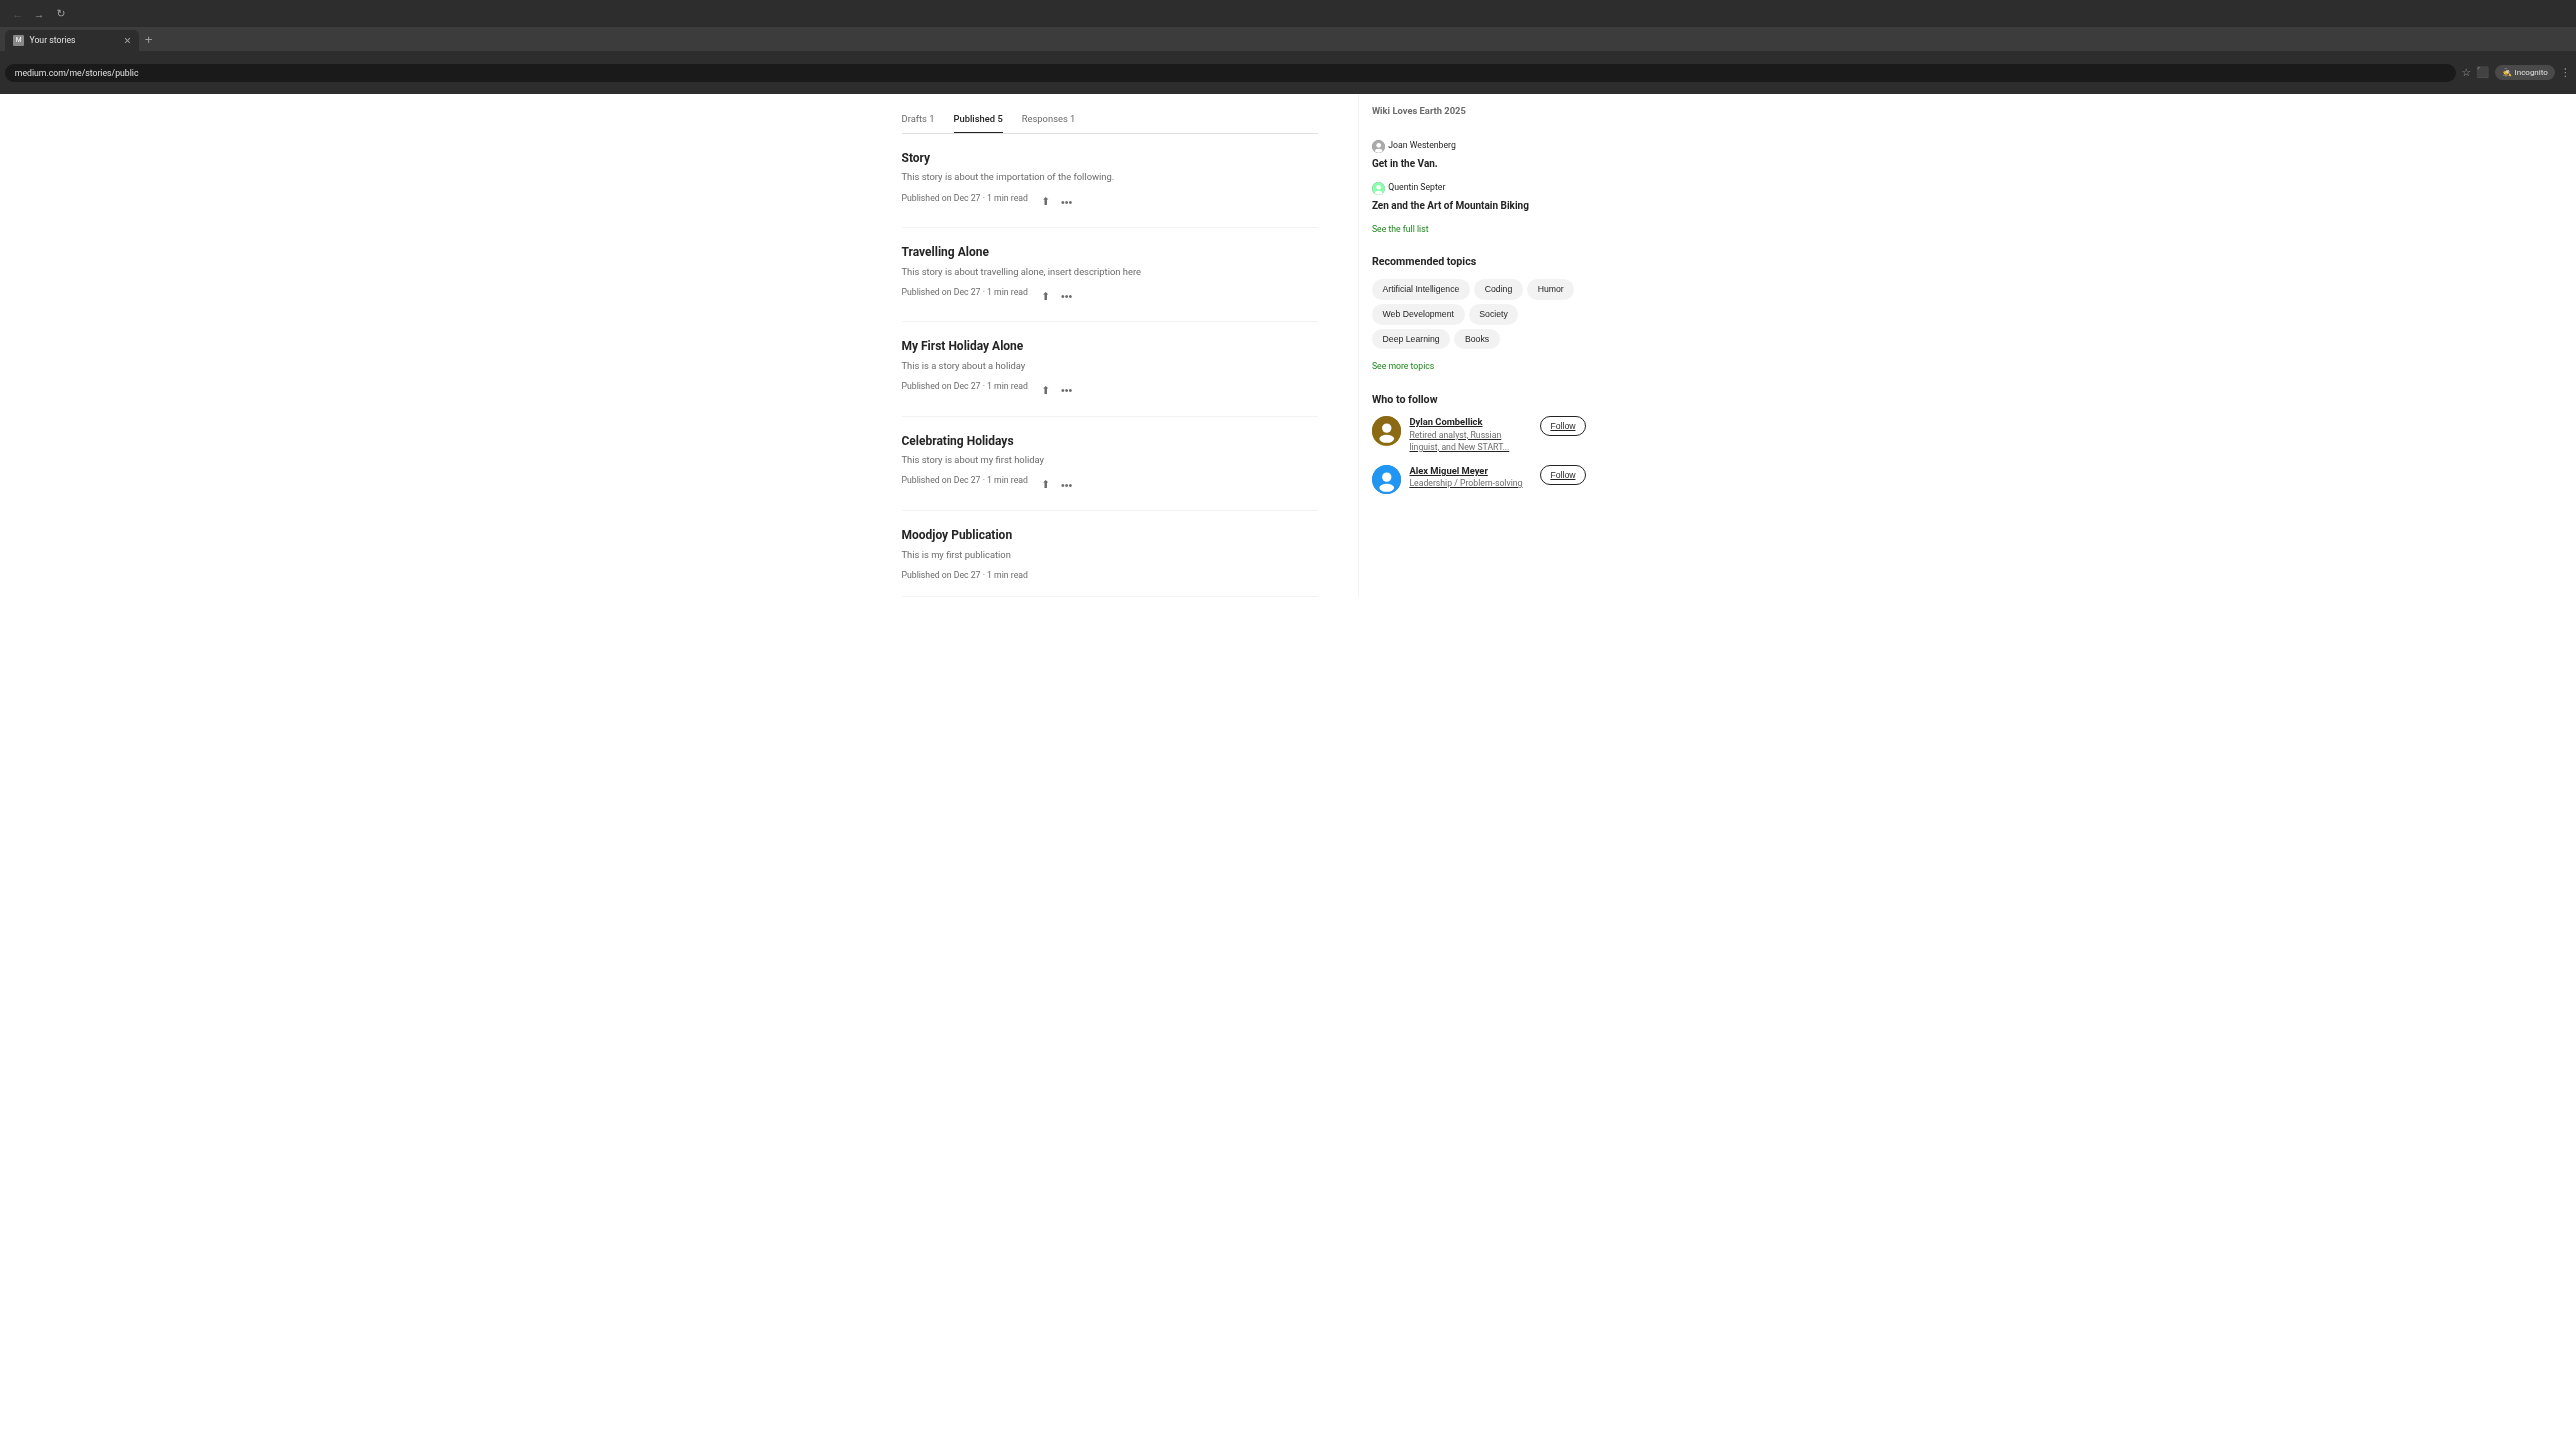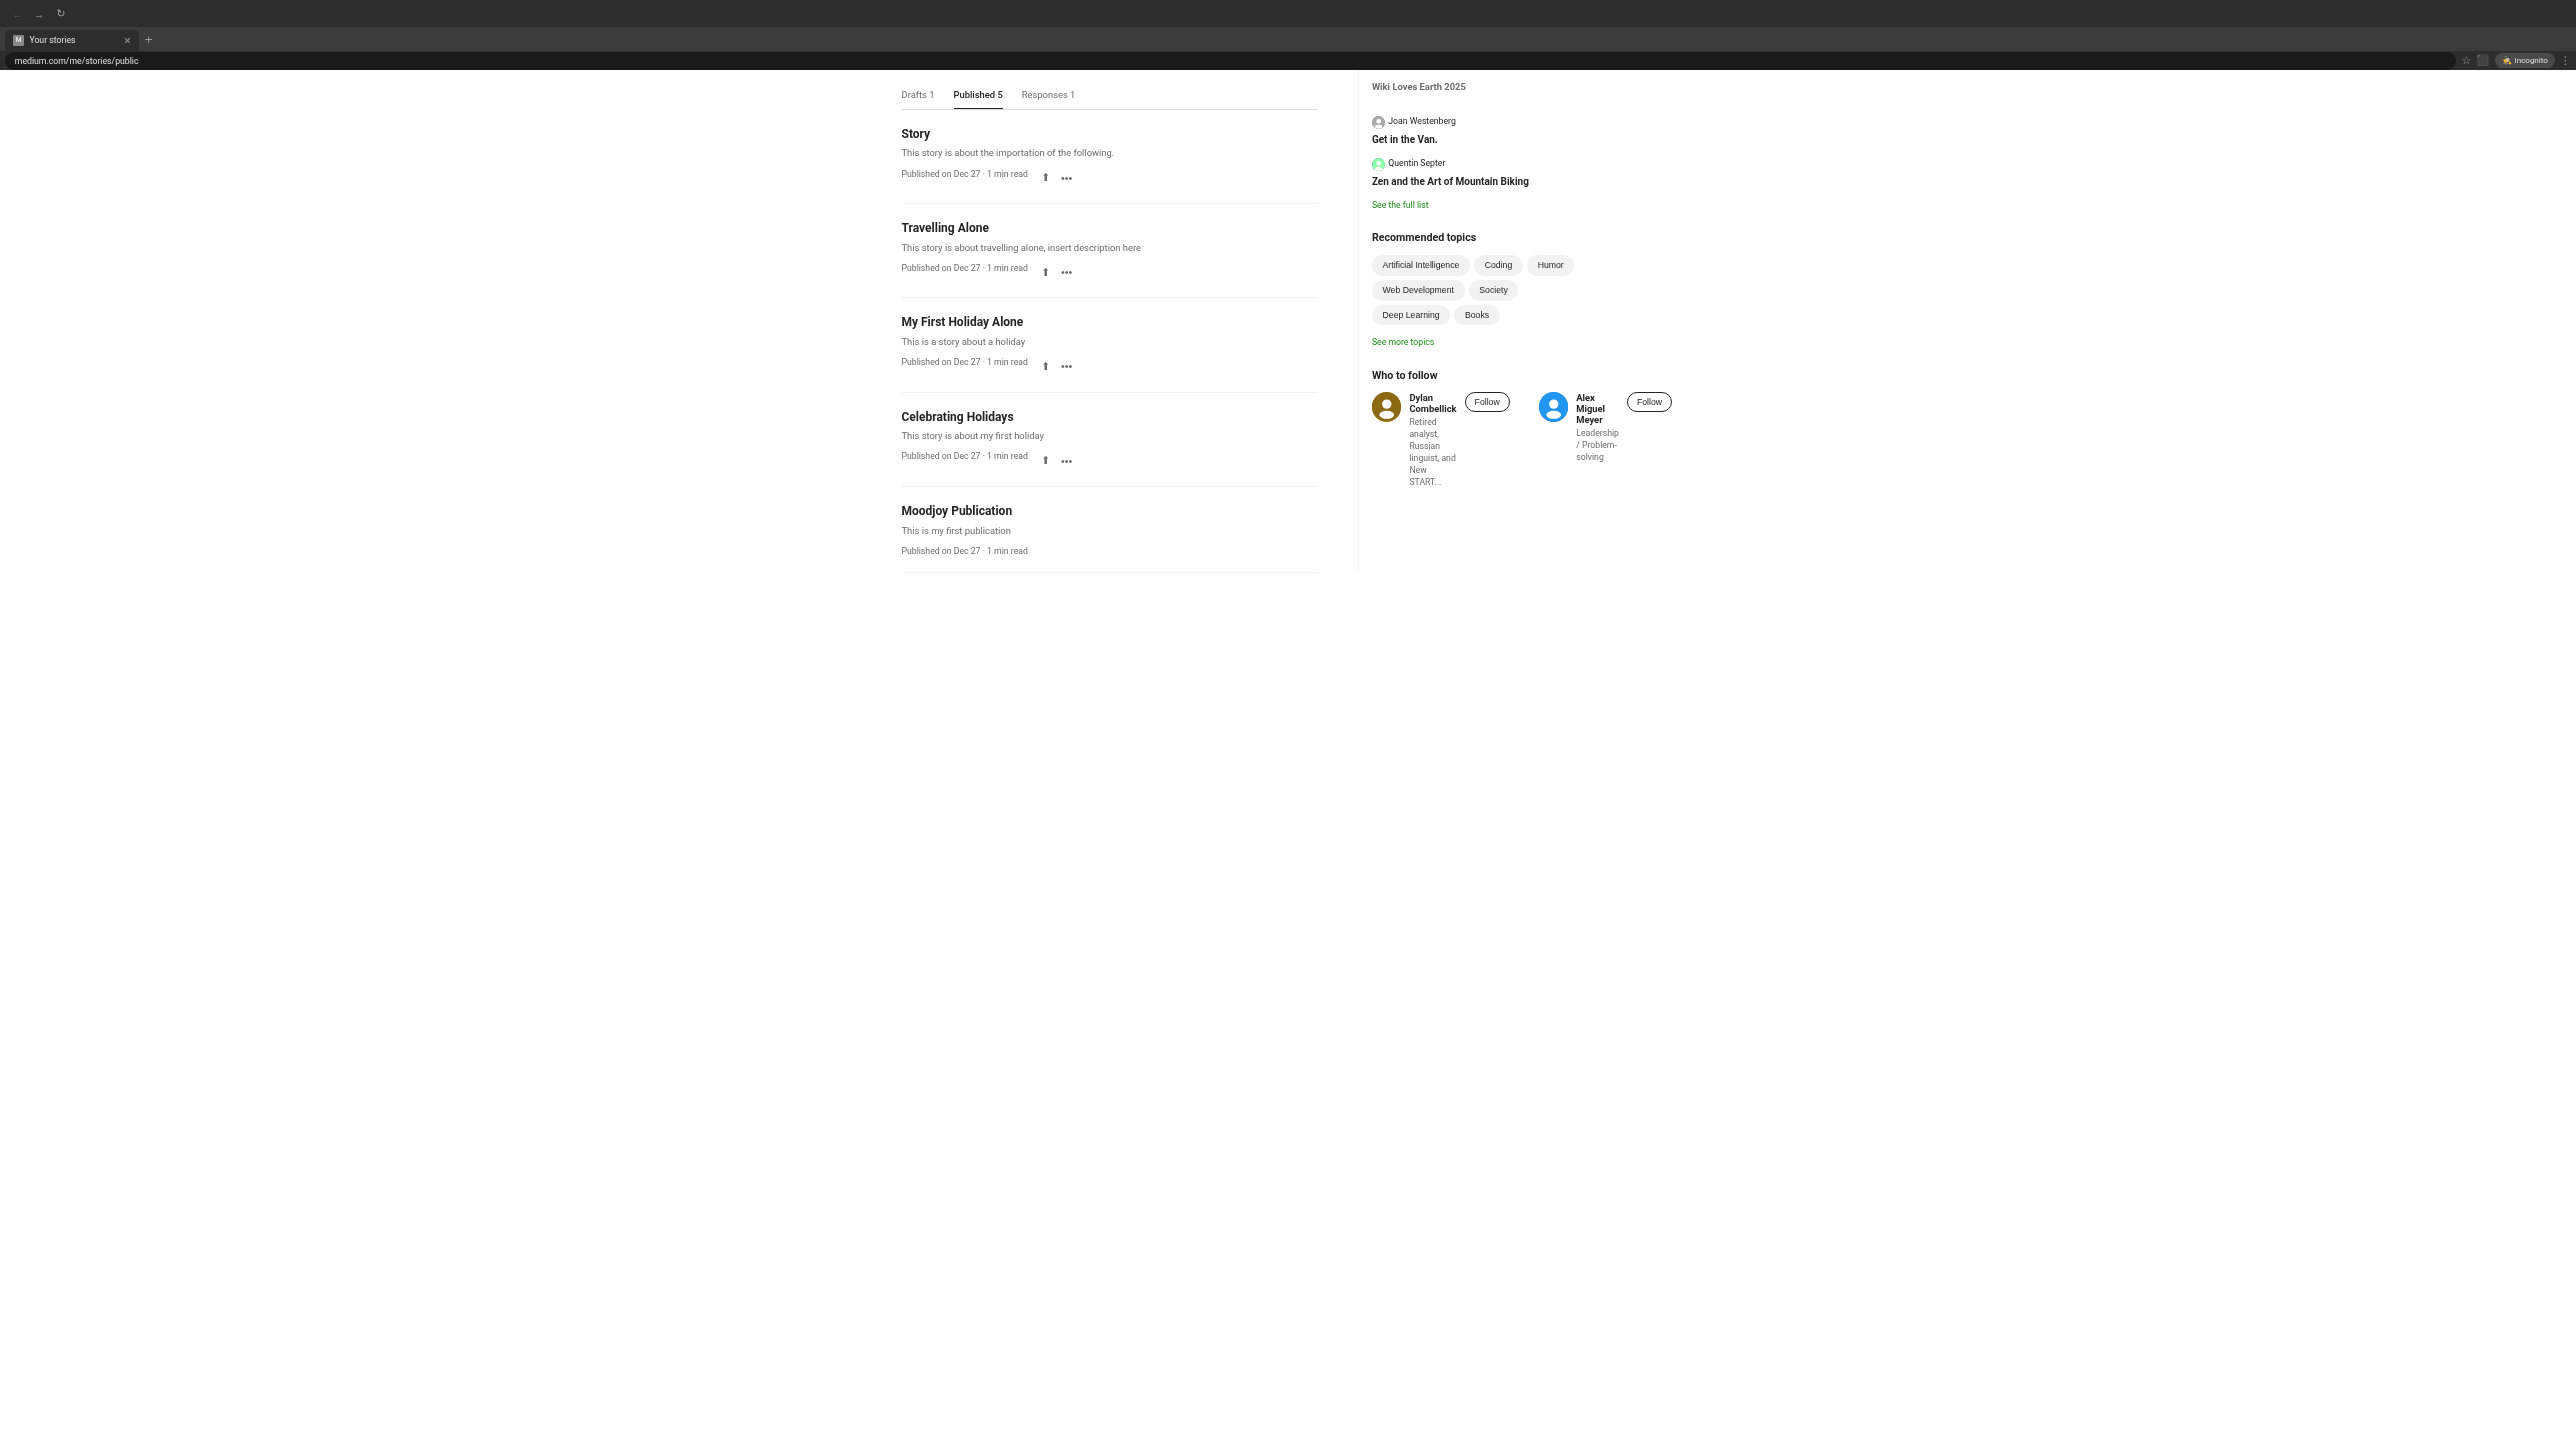--- a/index.html
+++ b/index.html
@@ -84,21 +84,21 @@
       cursor: pointer;
       padding: 0 5.4px;
       align-self: center;
     }
     .address-bar-row {
       background: #2d2d2d;
       display: flex;
       align-items: center;
       padding: 2.7px 5.4px;
       gap: 5.4px;
-      height: 19px;
+      height: 43px;
     }
     .address-bar {
       flex: 1;
       background: #1a1a1a;
       border-radius: 13.4px;
       display: flex;
       align-items: center;
       padding: 4px 9.4px;
       gap: 5.4px;
     }
@@ -284,22 +284,23 @@
     .see-more-link {
       color: #1a8917;
       font-size: 8.7px;
       cursor: pointer;
       text-decoration: none;
     }
 
     
     .follow-list {
       display: flex;
-      flex-direction: row;
-      gap: 29px;
+      flex-direction: column;
+      gap: 12px;
+      text-decoration: underline;
     }
     .follow-item {
       display: flex;
       align-items: flex-start;
       gap: 8px;
     }
     .follow-avatar {
       width: 29.5px;
       height: 29.5px;
       border-radius: 50%;

